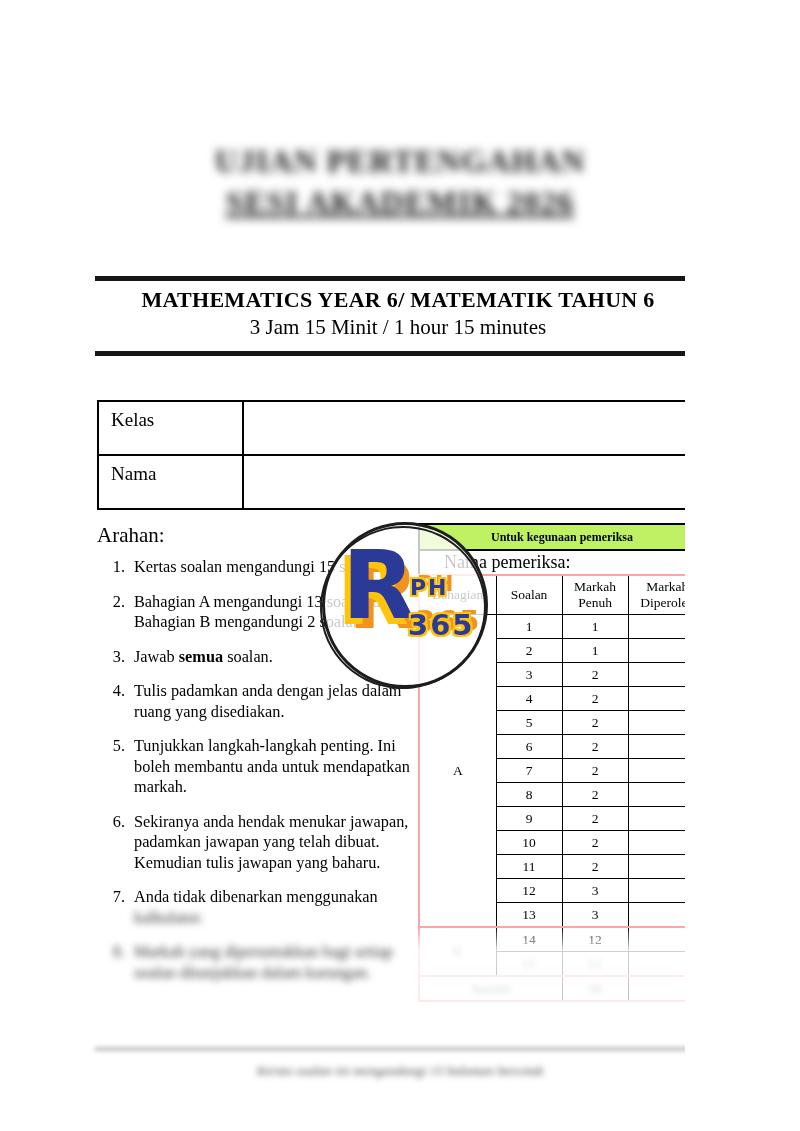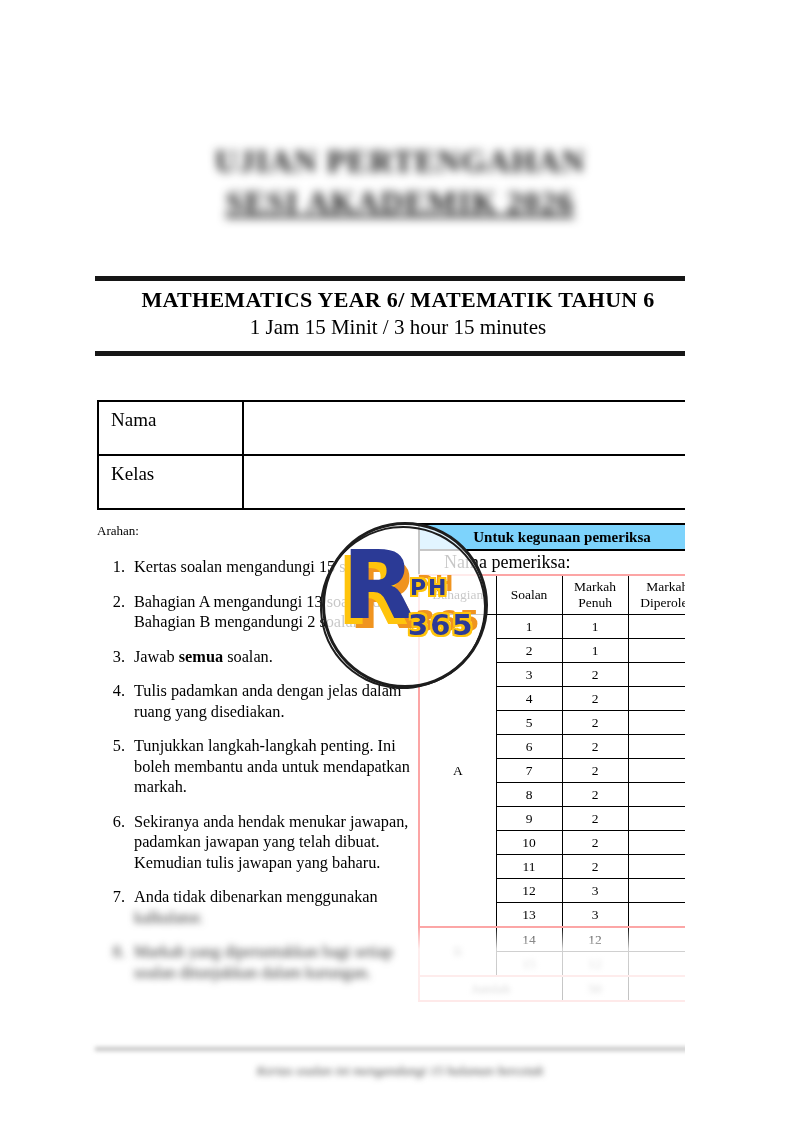--- a/index.html
+++ b/index.html
@@ -25,34 +25,34 @@
   .subject-title { font-size:22px; font-weight:bold; letter-spacing:0.3px; }
   .subject-duration { font-size:21px; margin-top:2px; }
 
   
   .info-table { position:absolute; left:97px; top:355px; width:605px; border-collapse:collapse; }
   .info-table td { border:2px solid #000; height:45px; vertical-align:top; font-size:19px; }
   .info-label { width:131px; padding:7px 0 0 12px; }
   .info-value { padding:0; }
 
   
-  .arahan-heading { position:absolute; left:97px; top:478px; font-size:13px; }
+  .arahan-heading { position:absolute; left:97px; top:478px; font-size:21px; }
   .instructions { position:absolute; left:103px; top:506px; width:320px; padding-top:6px; font-size:16.3px; line-height:20.5px; }
   .instr-item { display:flex; margin-bottom:14px; }
   .instr-num { flex:0 0 22px; width:22px; text-align:right; }
   .instr-text { margin-left:9px; width:285px; }
   .bold { font-weight:bold; }
   .bl-inline { display:inline-block; filter:blur(3.5px); color:#333; }
   .bl-block { filter:blur(3.5px); color:#333; }
 
   
   .exam-wrap { position:absolute; left:418px; top:478px; width:288px; }
   .exam-title {
-    border:2px solid #000; background:#7dd3fc; height:24px; line-height:24px;
-    text-align:center; font-weight:bold; font-size:15px;
+    border:2px solid #000; background:#bef264; height:24px; line-height:24px;
+    text-align:center; font-weight:bold; font-size:12px;
   }
   .exam-name { border:2px solid #000; margin-top:-2px; height:23px; line-height:23px; font-size:18px; padding-left:24px; }
   table.exam { border-collapse:collapse; width:288px; table-layout:fixed; margin-top:-2px; border:2px solid #fca5a5; }
   table.exam th, table.exam td {
     border:1px solid #000; text-align:center; font-weight:normal;
     font-size:13.5px; padding:0; line-height:16px; overflow:hidden;
   }
   table.exam th { height:38px; }
   table.exam td { height:23px; }
   td.bahagian-cell { font-size:14.5px; }
@@ -92,31 +92,31 @@
 
 <div class="page">
 
   <div class="blur-title">
     <div class="l1">UJIAN PERTENGAHAN</div>
     <div class="l2">SESI AKADEMIK 2026</div>
   </div>
 
   <div class="subject-box">
     <div class="subject-title">MATHEMATICS YEAR 6/ MATEMATIK TAHUN 6</div>
-    <div class="subject-duration">1 Jam 15 Minit / 3 hour 15 minutes</div>
+    <div class="subject-duration">3 Jam 15 Minit / 1 hour 15 minutes</div>
   </div>
 
   <table class="info-table">
     <tbody>
         <tr>
-      <td class="info-label">Nama</td>
+      <td class="info-label">Kelas</td>
       <td class="info-value"></td>
     </tr>
     <tr>
-      <td class="info-label">Kelas</td>
+      <td class="info-label">Nama</td>
       <td class="info-value"></td>
     </tr>
   </tbody>
     </table>
 
   <div class="arahan-heading">Arahan:</div>
   <div class="instructions">
 
     <div class="instr-item">
       <span class="instr-num">1.</span>

